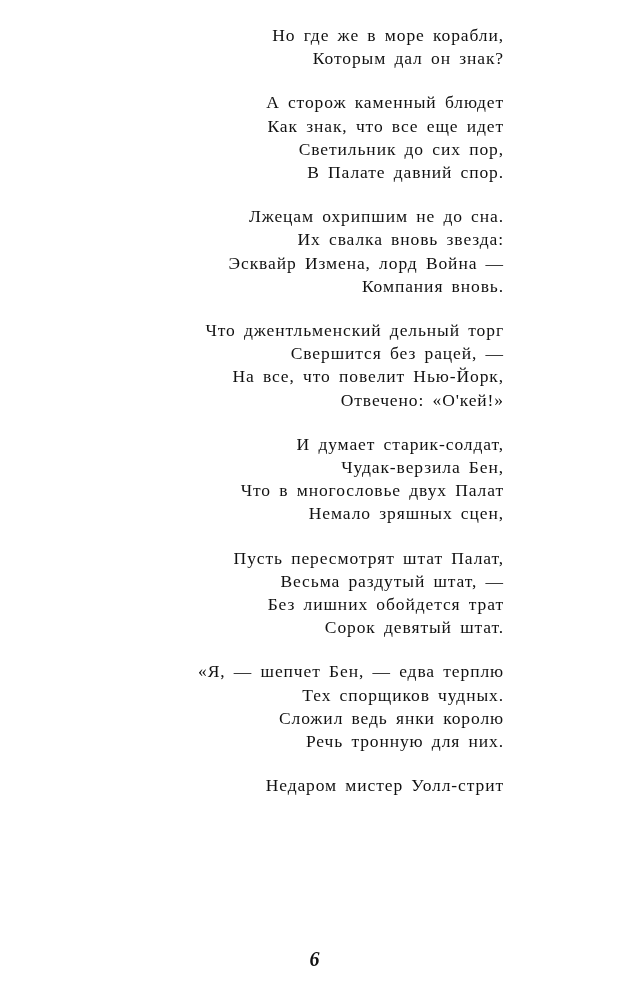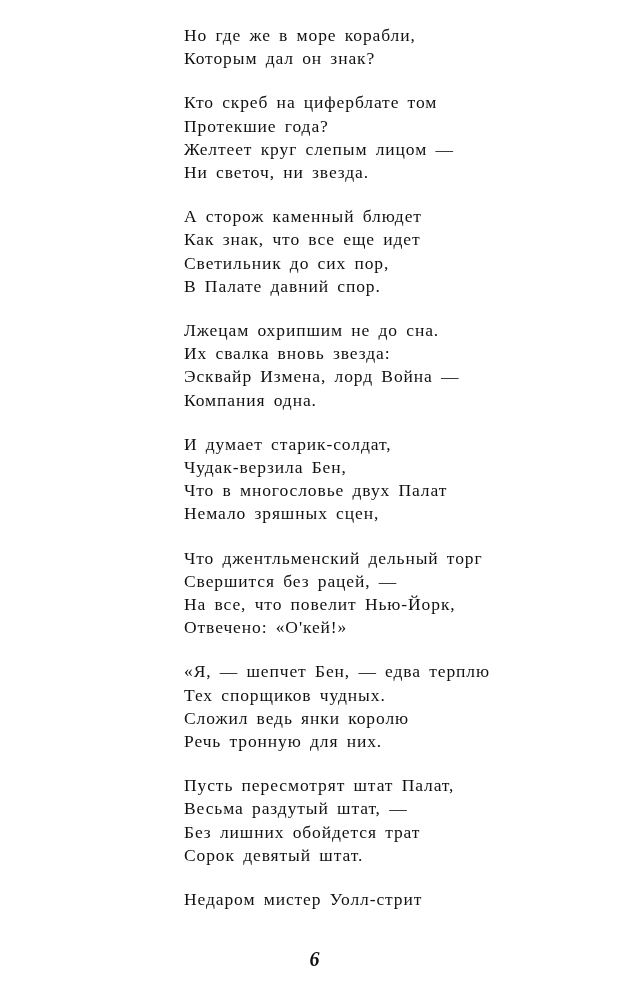--- a/index.html
+++ b/index.html
@@ -15,21 +15,22 @@
       font-family: "Liberation Serif", "DejaVu Serif", serif;
       color: #111111;
     }
     .page {
       position: absolute;
       left: 184px;
       top: 24px;
       width: 320px;
     }
     .stanza {
-      margin: 0 0 21px 0;
+      margin: 0 0 21px 12px;
+      text-align: right;
     }
     .line {
       font-size: 17.5px;
       line-height: 23.2px;
       letter-spacing: 0.9px;
       word-spacing: 3px;
       white-space: nowrap;
     }
     .page-number {
       position: absolute;
@@ -45,59 +46,53 @@
   </style>
 </head>
 <body>
 
 <div class="page">
   <div class="stanza">
     <div class="line">Но где же в море корабли,</div>
     <div class="line">Которым дал он знак?</div>
   </div>
   <div class="stanza">
-    <div class="line">Кто скреб на циферблате том</div>
-    <div class="line">Протекшие года?</div>
-    <div class="line">Желтеет круг слепым лицом —</div>
-    <div class="line">Ни светоч, ни звезда.</div>
-  </div>
-  <div class="stanza">
     <div class="line">А сторож каменный блюдет</div>
     <div class="line">Как знак, что все еще идет</div>
     <div class="line">Светильник до сих пор,</div>
     <div class="line">В Палате давний спор.</div>
   </div>
   <div class="stanza">
     <div class="line">Лжецам охрипшим не до сна.</div>
     <div class="line">Их свалка вновь звезда:</div>
     <div class="line">Эсквайр Измена, лорд Война —</div>
-    <div class="line">Компания одна.</div>
+    <div class="line">Компания вновь.</div>
+  </div>
+  <div class="stanza">
+    <div class="line">Что джентльменский дельный торг</div>
+    <div class="line">Свершится без рацей, —</div>
+    <div class="line">На все, что повелит Нью-Йорк,</div>
+    <div class="line">Отвечено: «О'кей!»</div>
   </div>
   <div class="stanza">
     <div class="line">И думает старик-солдат,</div>
     <div class="line">Чудак-верзила Бен,</div>
     <div class="line">Что в многословье двух Палат</div>
     <div class="line">Немало зряшных сцен,</div>
   </div>
   <div class="stanza">
-    <div class="line">Что джентльменский дельный торг</div>
-    <div class="line">Свершится без рацей, —</div>
-    <div class="line">На все, что повелит Нью-Йорк,</div>
-    <div class="line">Отвечено: «О'кей!»</div>
+    <div class="line">Пусть пересмотрят штат Палат,</div>
+    <div class="line">Весьма раздутый штат, —</div>
+    <div class="line">Без лишних обойдется трат</div>
+    <div class="line">Сорок девятый штат.</div>
   </div>
   <div class="stanza">
     <div class="line">«Я, — шепчет Бен, — едва терплю</div>
     <div class="line">Тех спорщиков чудных.</div>
     <div class="line">Сложил ведь янки королю</div>
     <div class="line">Речь тронную для них.</div>
-  </div>
-  <div class="stanza">
-    <div class="line">Пусть пересмотрят штат Палат,</div>
-    <div class="line">Весьма раздутый штат, —</div>
-    <div class="line">Без лишних обойдется трат</div>
-    <div class="line">Сорок девятый штат.</div>
   </div>
   <div class="stanza">
     <div class="line">Недаром мистер Уолл-стрит</div>
   </div>
 </div>
 
 <div class="page-number">6</div>
 
 </body></html>

